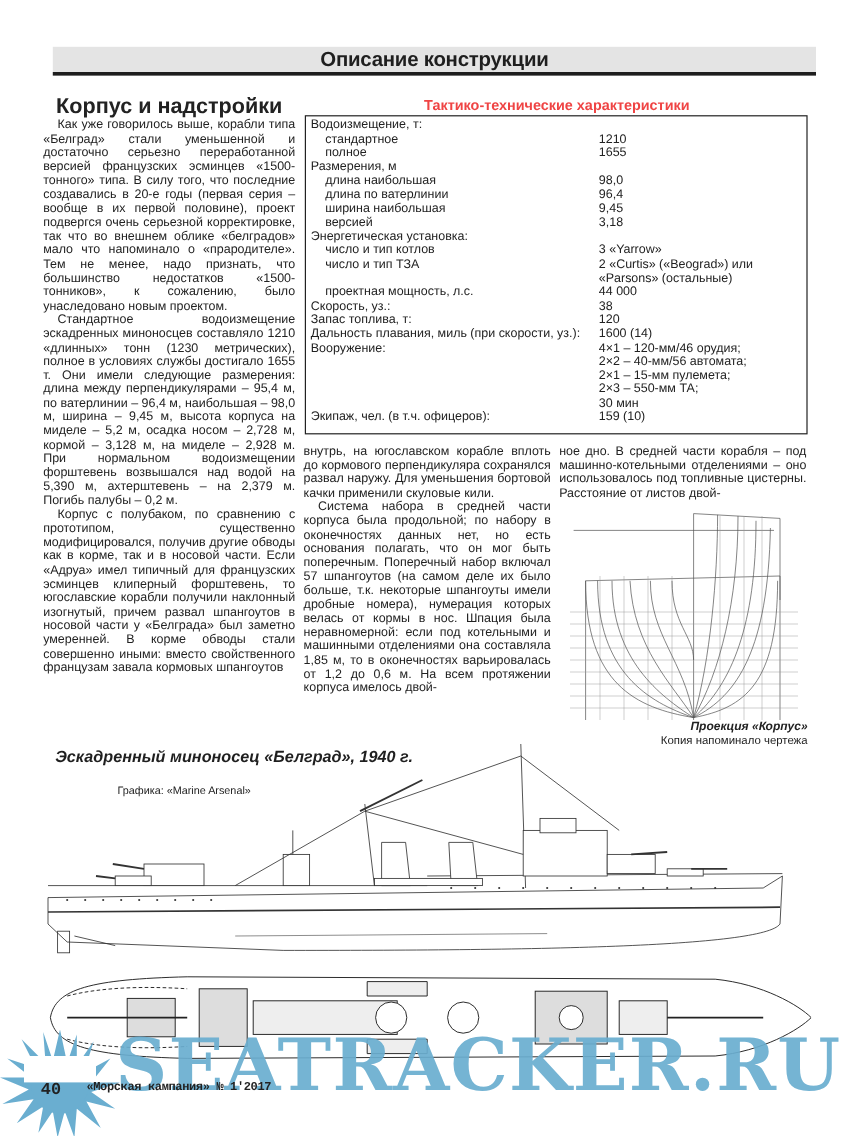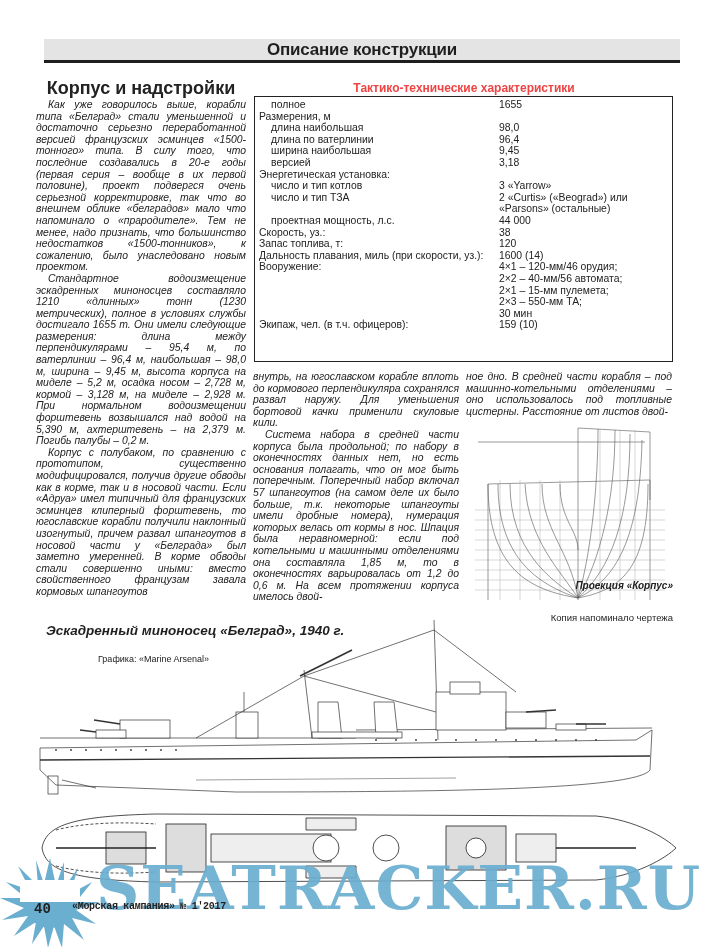--- a/index.html
+++ b/index.html
@@ -12,42 +12,42 @@
       text-align: center;
     }
     .header-bar span { font-size: 17px; font-weight: bold; line-height: 22px; color: #1f1f1f; letter-spacing: -0.2px; }
 
     .section-title {
       position: absolute; left: 36px; top: 78px; width: 210px; text-align: center;
       font-size: 18px; font-weight: bold; color: #222;
     }
 
     .col { position: absolute; font-size: 10.4px; line-height: 11.6px; text-align: justify; color: #222; }
-    .col p { text-indent: 12px; font-style: italic; }
+    .col p { text-indent: 12px; }
     .col p.cont { text-indent: 0; }
     .col1 { left: 36px; top: 99px; width: 210px; }
     .col2 { left: 253px; top: 371px; width: 206px; }
     .col3 { left: 466px; top: 371px; width: 206px; }
 
     .tth-title {
       position: absolute; left: 256px; top: 81px; width: 416px; text-align: center;
       font-size: 12px; font-weight: bold; color: #ef4444;
     }
     .tth-box {
       position: absolute; left: 254px; top: 96px; width: 419px; height: 266px;
       border: 1.2px solid #222; padding: 2px 4px;
     }
     .tth-row { display: flex; font-size: 10.4px; line-height: 11.6px; color: #222; }
     .tth-row .lbl { width: 240px; flex-shrink: 0; }
     .tth-row .lbl.ind { padding-left: 12px; }
     .tth-row .val { flex: 1; }
 
     .lines-drawing { position: absolute; left: 470px; top: 420px; width: 210px; height: 185px; }
     .lines-cap1 {
-      position: absolute; left: 470px; top: 580px; width: 203px; text-align: right;
+      position: absolute; left: 470px; top: 600px; width: 203px; text-align: right;
       font-size: 10px; font-weight: bold; font-style: italic; color: #222;
     }
     .lines-cap2 {
       position: absolute; left: 470px; top: 612px; width: 203px; text-align: right;
       font-size: 9.5px; color: #222;
     }
 
     .ship-title {
       position: absolute; left: 46px; top: 623px; font-size: 13.5px; font-weight: bold;
       font-style: italic; color: #1f1f1f;
@@ -83,21 +83,26 @@
 
 <div class="col col1">
   <p>Как уже говорилось выше, корабли типа «Белград» стали уменьшенной и достаточно серьезно переработанной версией французских эсминцев «1500-тонного» типа. В силу того, что последние создавались в 20-е годы (первая серия – вообще в их первой половине), проект подвергся очень серьезной корректировке, так что во внешнем облике «белградов» мало что напоминало о «прародителе». Тем не менее, надо признать, что большинство недостатков «1500-тонников», к сожалению, было унаследовано новым проектом.</p>
   <p>Стандартное водоизмещение эскадренных миноносцев составляло 1210 «длинных» тонн (1230 метрических), полное в условиях службы достигало 1655 т. Они имели следующие размерения: длина между перпендикулярами – 95,4 м, по ватерлинии – 96,4 м, наибольшая – 98,0 м, ширина – 9,45 м, высота корпуса на миделе – 5,2 м, осадка носом – 2,728 м, кормой – 3,128 м, на миделе – 2,928 м. При нормальном водоизмещении форштевень возвышался над водой на 5,390 м, ахтерштевень – на 2,379 м. Погибь палубы – 0,2 м.</p>
   <p>Корпус с полубаком, по сравнению с прототипом, существенно модифицировался, получив другие обводы как в корме, так и в носовой части. Если «Адруа» имел типичный для французских эсминцев клиперный форштевень, то югославские корабли получили наклонный изогнутый, причем развал шпангоутов в носовой части у «Белграда» был заметно умеренней. В корме обводы стали совершенно иными: вместо свойственного французам завала кормовых шпангоутов</p>
 </div>
 
 <div class="tth-title">Тактико-технические характеристики</div>
 <div class="tth-box" id="specs-box">
     <div class="tth-row">
+      <span class="lbl">Водоизмещение, т:</span>
       <span class="val"></span>
+    </div>
+    <div class="tth-row">
+      <span class="lbl ind">стандартное</span>
+      <span class="val">1210</span>
     </div>
     <div class="tth-row">
       <span class="lbl ind">полное</span>
       <span class="val">1655</span>
     </div>
     <div class="tth-row">
       <span class="lbl">Размерения, м</span>
       <span class="val"></span>
     </div>
     <div class="tth-row">

